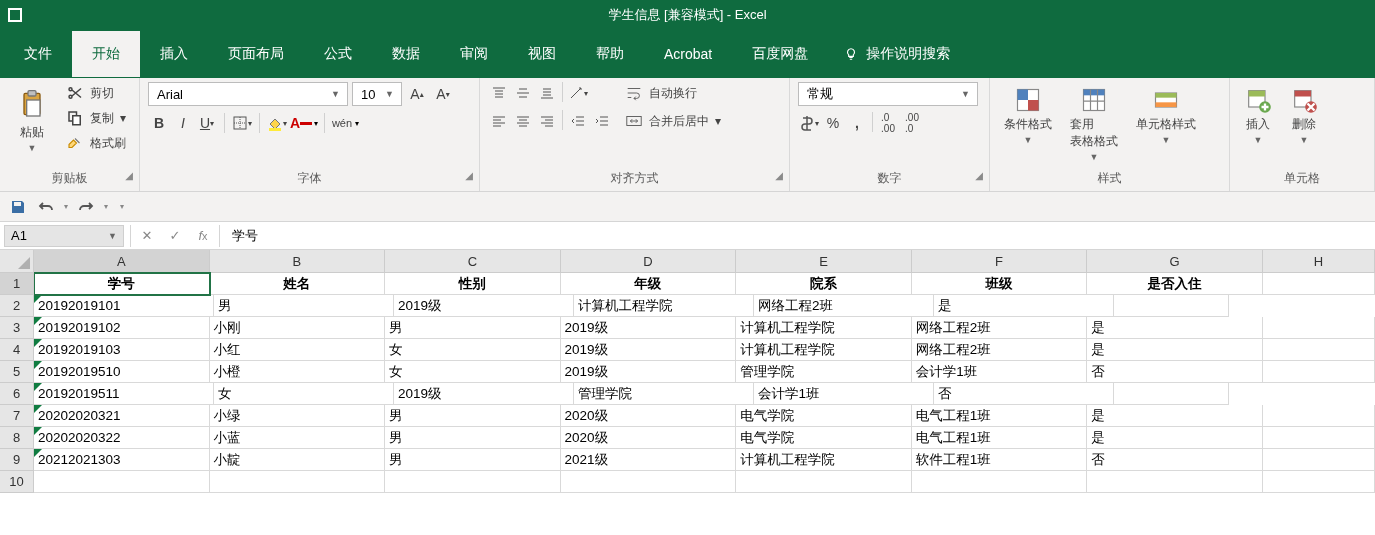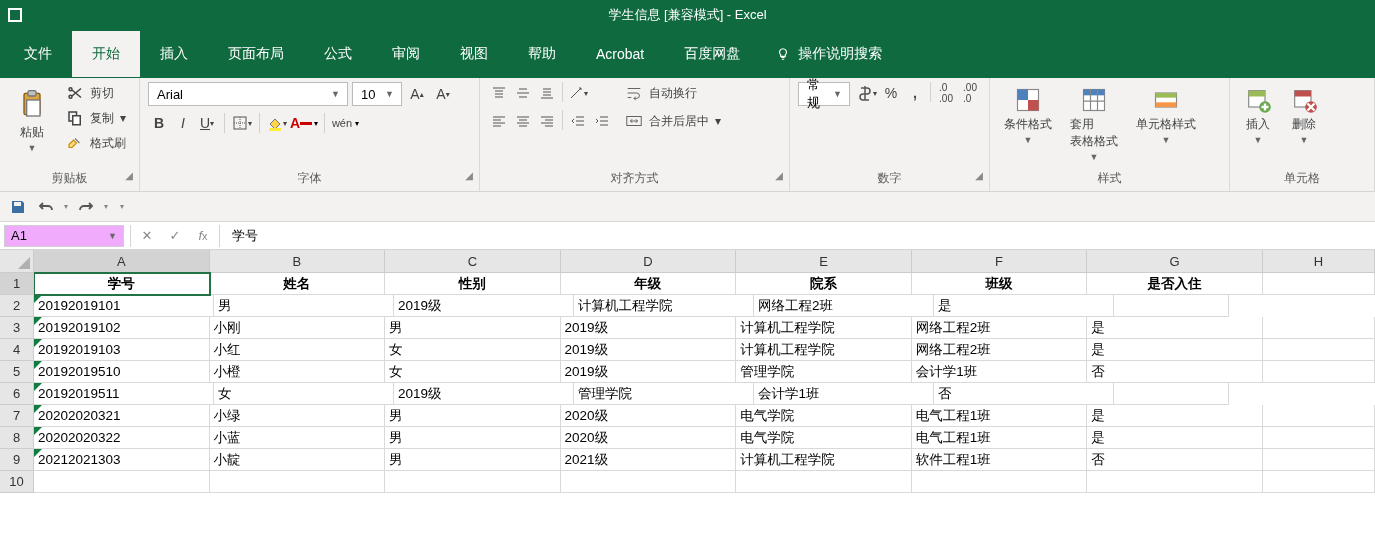--- a/index.html
+++ b/index.html
@@ -32,21 +32,21 @@
 
 .combo { display:flex; align-items:center; background:#fff; border:1px solid #bcbcbc; height:24px; font-size:13px; padding:0 4px 0 8px; }
 .combo .arrow { margin-left:auto; font-size:9px; color:#666; cursor:pointer; padding:0 3px; }
 .mini { width:22px; height:22px; display:flex; align-items:center; justify-content:center; cursor:pointer; border-radius:2px; font-size:14px; color:#444; }
 .mini svg { width:16px; height:16px; }
 
 .qat { background:#f3f2f1; height:30px; border-bottom:1px solid #d5d5d5; display:flex; align-items:center; gap:8px; padding:0 8px; }
 .qat .q { width:20px; height:20px; display:flex; align-items:center; justify-content:center; cursor:pointer; color:#555; }
 
 .formula-bar { height:28px; border-bottom:1px solid #d5d5d5; display:flex; align-items:center; font-size:13px; }
-.name-box { width:120px; height:22px; margin:8px 4px; border:1px solid #cfcfcf; background:#f0abfc; display:flex; align-items:center; padding:0 6px; }
+.name-box { width:120px; height:22px; margin:8px 4px; border:1px solid #cfcfcf; background:#e5e5e5; display:flex; align-items:center; padding:0 6px; }
 .name-box .arrow { margin-left:auto; font-size:9px; color:#666; cursor:pointer; }
 .fb-sep { width:1px; height:22px; background:#d5d5d5; margin:0 2px; }
 .fb-btn { width:28px; height:22px; display:flex; align-items:center; justify-content:center; color:#888; cursor:pointer; }
 .fb-val { flex:1; padding:0 10px; }
 
 .sheet { display:flex; height: calc(535px - 30px - 48px - 114px - 30px - 28px); overflow:hidden; }
 .corner { width:34px; height:23px; background:#e6e6e6; border-right:1px solid #ccc; border-bottom:1px solid #ccc; position:relative; }
 .corner::after { content:""; position:absolute; right:3px; bottom:3px; border:6px solid transparent; border-right-color:#b0b0b0; border-bottom-color:#b0b0b0; }
 .colhdrs { display:flex; }
 .colhdr { height:23px; background:#e6e6e6; border-right:1px solid #ccc; border-bottom:1px solid #ccc; font-size:13px; color:#333; display:flex; align-items:center; justify-content:center; }
@@ -70,20 +70,21 @@
   <span class="app-icon"></span>
   <span>学生信息  [兼容模式]  -  Excel</span>
 </div>
 
 <div class="tabbar">
   <div class="tab">文件</div>
   <div class="tab active">开始</div>
   <div class="tab">插入</div>
   <div class="tab">页面布局</div>
   <div class="tab">公式</div>
+  <div class="tab">数据</div>
   <div class="tab">审阅</div>
   <div class="tab">视图</div>
   <div class="tab">帮助</div>
   <div class="tab">Acrobat</div>
   <div class="tab">百度网盘</div>
   <div class="tell-me">
     <svg class="bulb" viewBox="0 0 24 24" fill="none" stroke="#fff" stroke-width="2">
         <path d="M9 18h6M10 21h4M12 3a6 6 0 0 0-4 10.5V16h8v-2.5A6 6 0 0 0 12 3z"></path>
       </svg>
     <span>操作说明搜索</span>
@@ -270,21 +271,21 @@
             </span>
           <span>合并后居中</span>
           <span class="caret">▾</span>
         </div>
       </div>
     </div>
     <div class="group-label"><span>对齐方式</span><span class="launcher">◢</span></div>
   </div>
 
   <div class="group" style="width:200px">
-    <div class="group-body" style="width:100%">
+    <div class="group-body" style="flex-direction:column;width:100%">
       <div class="combo" style="width:180px">
           <span>常规</span>
           <span class="arrow">▼</span>
         </div>
       <div style="display:flex;gap:2px">
         <div class="mini">
             <svg viewBox="0 0 16 16" stroke="#555" fill="none" stroke-width="1.5">
               <path d="M4 3h6a3 3 0 010 6H6a3 3 0 000 6h6M8 1v14"></path>
             </svg>
             <span style="font-size:8px">▾</span>

